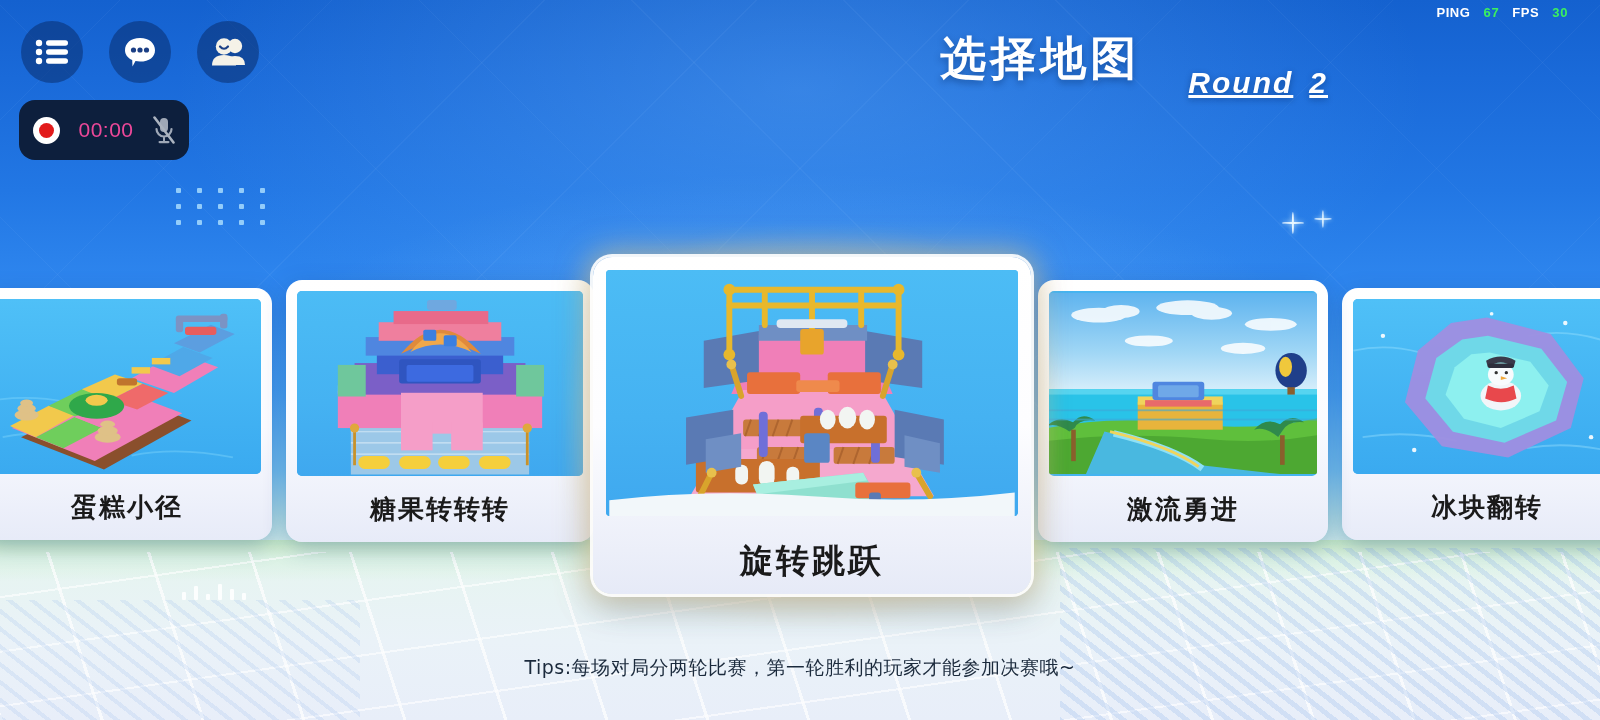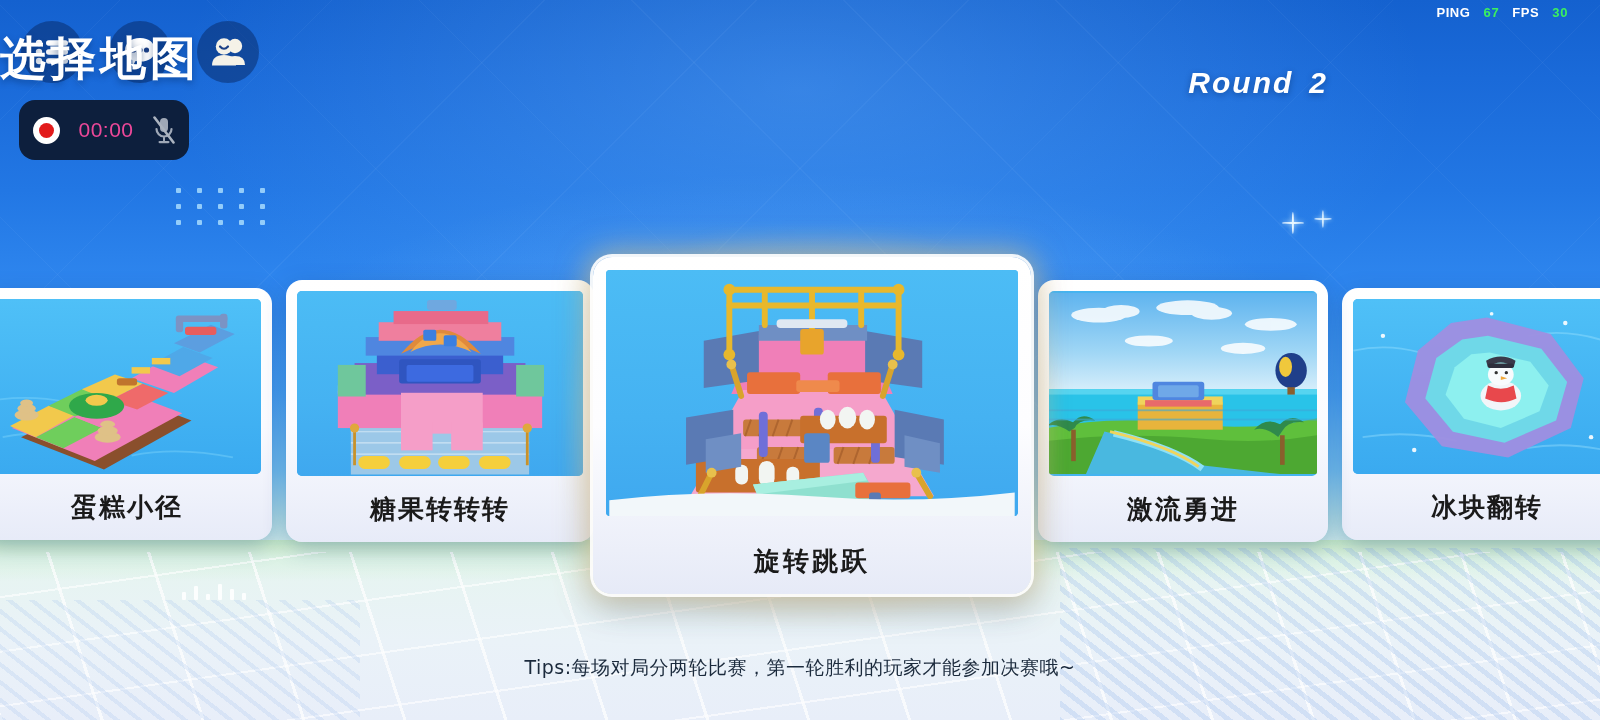--- a/index.html
+++ b/index.html
@@ -117,32 +117,33 @@
   .rec-dot i { width:15px; height:15px; border-radius:50%; background:#e21b1b; display:block; }
   .rec-time {
     flex:1; text-align:center; color:#ec4899; font-size:21px; letter-spacing:.5px;
     font-family:"Liberation Sans","DejaVu Sans",sans-serif;
   }
   .rec-mic { margin-right:13px; width:24px; height:28px; flex:none; opacity:.72; }
 
   
   .title-wrap {
     position:absolute; left:0; top:28px; width:1328px;
-    display:flex; align-items:baseline; justify-content:space-between; gap:48px;
+    display:flex; align-items:baseline; justify-content:flex-end; gap:48px;
   }
   .map-title {
     font-size:46px; font-weight:bold; color:#ffffff; letter-spacing:4px;
     font-family:"DejaVu Sans","Liberation Sans",sans-serif;
     text-shadow:0 3px 7px rgba(5,40,95,.45);
   }
   .round-label {
     font-size:30px; font-style:italic; font-weight:bold; color:#ffffff;
     letter-spacing:2px; position:relative; top:19px;
     font-family:"Liberation Sans","DejaVu Sans",sans-serif;
     text-shadow:0 2px 6px rgba(5,40,95,.45);
+    text-decoration:underline;
   }
   .round-label .rnum { margin-left:16px; }
 
   
   .netstat {
     position:absolute; right:32px; top:5px;
     display:flex; align-items:center; gap:13px;
     font-size:13px; font-weight:bold; letter-spacing:.6px;
     font-family:"Liberation Sans","DejaVu Sans",sans-serif;
   }
@@ -192,21 +193,21 @@
     padding:13px 13px 0 13px;
     border-radius:19px;
     background:linear-gradient(180deg,#ffffff 0%,#fdfdff 50%,#e6eaf7 100%);
     box-shadow:
       0 0 0 3px rgba(255,255,255,.9),
       0 0 30px 6px rgba(255,215,130,.55),
       0 12px 34px rgba(20,60,130,.38);
   }
   .card-center .thumb { height:calc(100% - 78px); border-radius:4px; }
   .card-center .cap { height:78px; }
-  .card-center .cap span { font-size:26px; letter-spacing:3px;margin-top:12px; }
+  .card-center .cap span { font-size:33px; letter-spacing:3px;margin-top:12px; }
 
   
   .center-glow {
     position:absolute; left:566px; top:214px; width:492px; height:392px;
     border-radius:26px; z-index:8;
     background:radial-gradient(ellipse at center, rgba(255,226,150,.55) 0%, rgba(255,215,130,.20) 52%, rgba(255,215,130,0) 76%);
     filter:blur(6px);
   }
 
   

